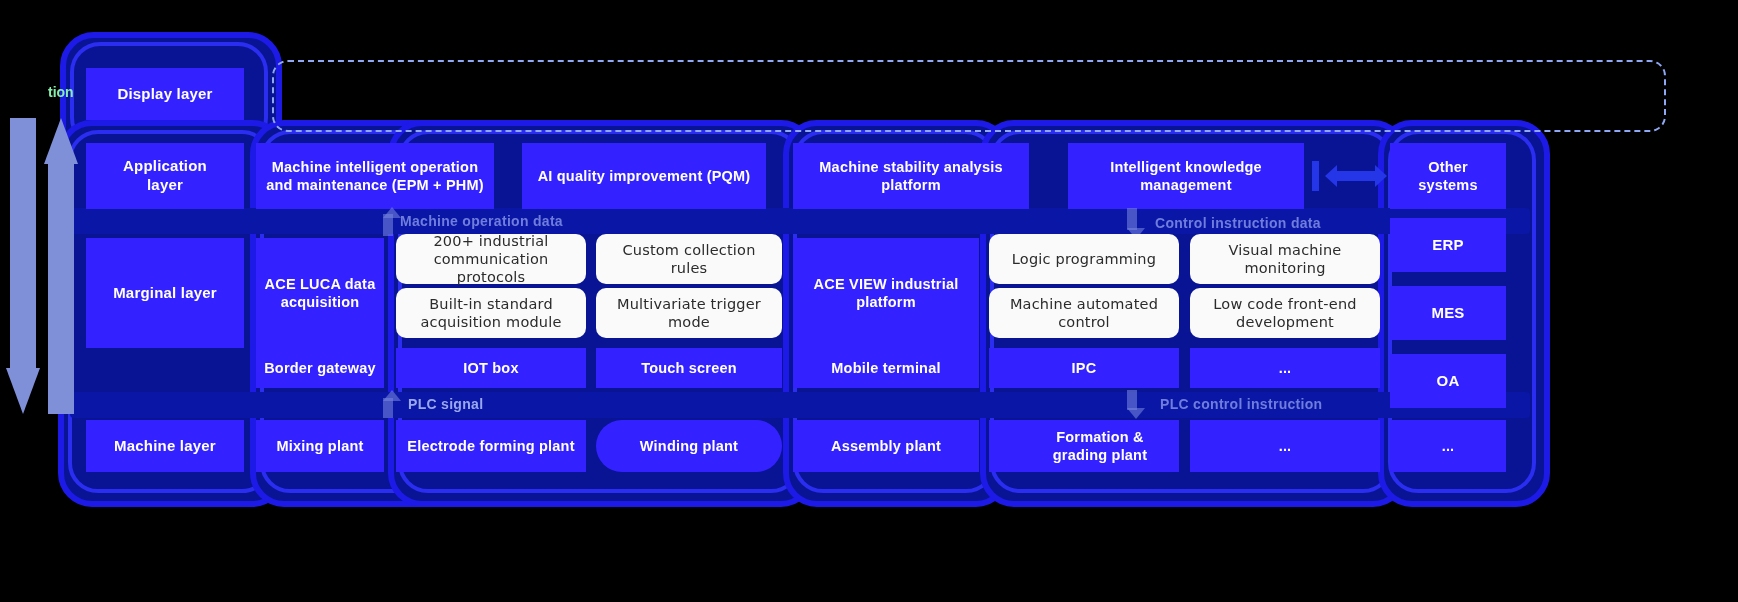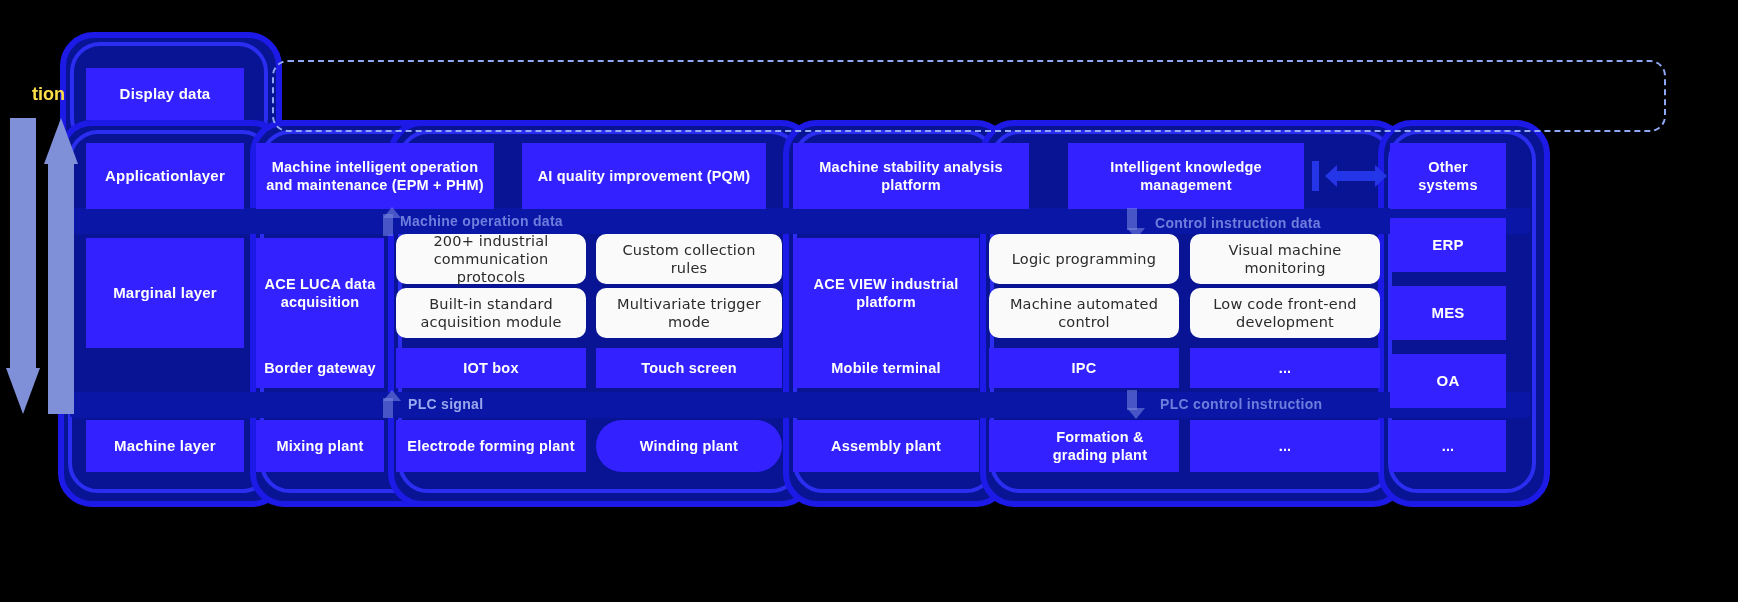--- a/index.html
+++ b/index.html
@@ -113,25 +113,25 @@
         border-top:46px solid #8090d8;"></div>
   </div>
 
   <div class="bigarrow" style="left:44px;top:118px;width:34px;height:296px;">
     <div class="head" style="left:0px;top:0px;
         border-left:17px solid transparent;border-right:17px solid transparent;
         border-bottom:46px solid #8090d8;"></div>
     <div class="shaft" style="left:4px;top:42px;width:26px;height:254px;"></div>
   </div>
 
-  <div style="position:absolute;left:32px;top:84px;font-size:18px;font-weight:bold;color:#fde047;">tion</div>
-
-  <div class="box blue f15" style="left:86px;top:68px;width:158px;height:52px;">Display data</div>
-
-  <div class="box blue f15" style="left:86px;top:143px;width:158px;height:66px;flex-direction:row;">
+  <div style="position:absolute;left:48px;top:84px;font-size:14px;font-weight:bold;color:#86efac;">tion</div>
+
+  <div class="box blue f15" style="left:86px;top:68px;width:158px;height:52px;">Display layer</div>
+
+  <div class="box blue f15" style="left:86px;top:143px;width:158px;height:66px;flex-direction:column;">
     <span>Application</span>
     <span>layer</span>
   </div>
 
   <div class="box blue f14" style="left:256px;top:143px;width:238px;height:66px;">Machine intelligent operation and maintenance (EPM + PHM)</div>
 
   <div class="box blue f14" style="left:522px;top:143px;width:244px;height:66px;">AI quality improvement (PQM)</div>
 
   <div class="box blue f14" style="left:793px;top:143px;width:236px;height:66px;">Machine stability analysis platform</div>
 

